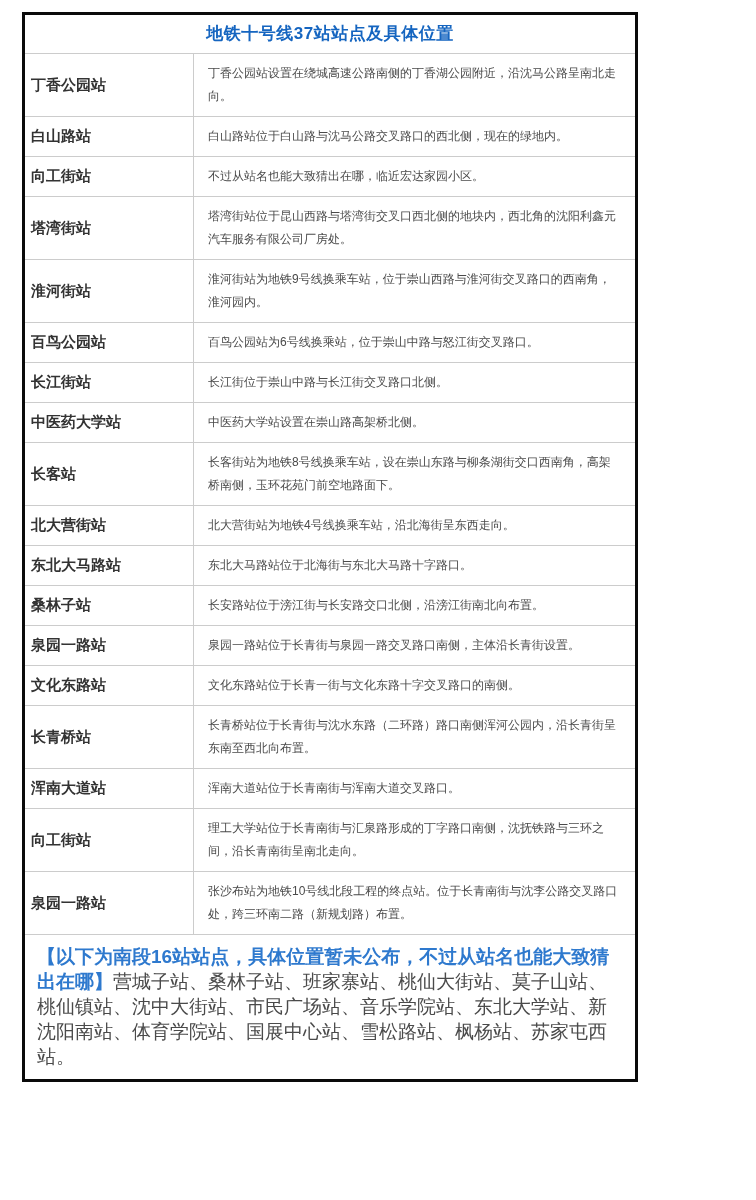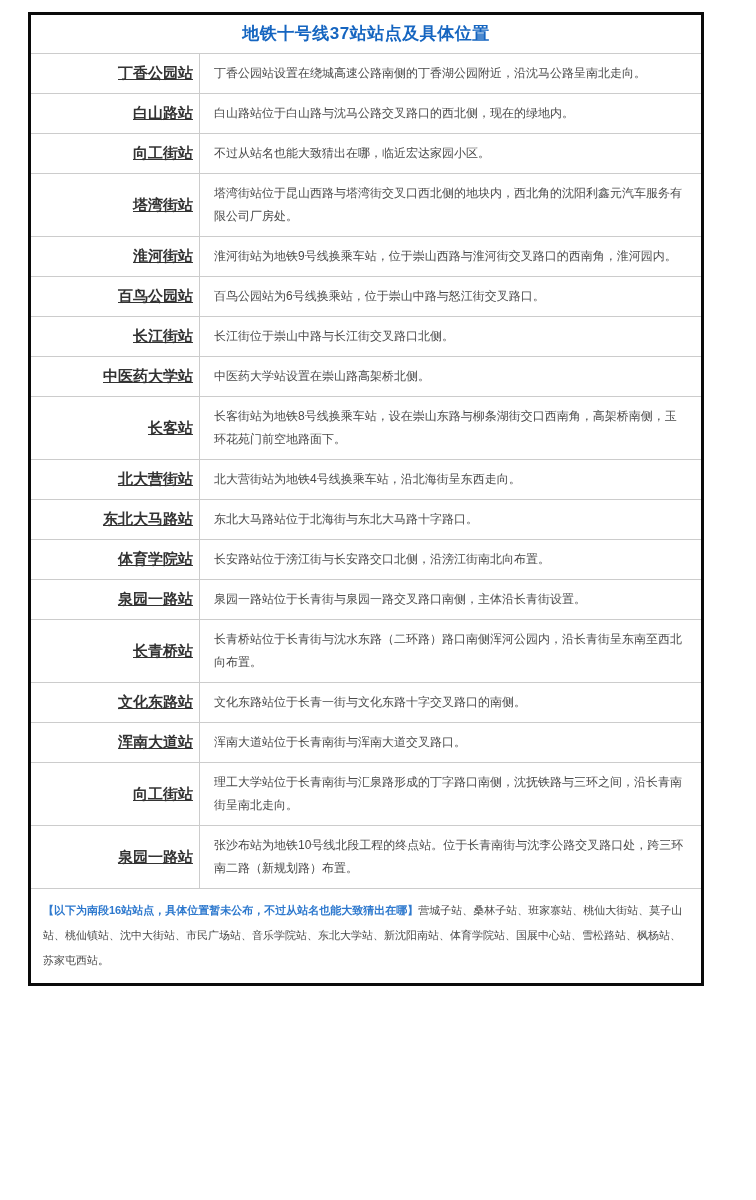--- a/index.html
+++ b/index.html
@@ -8,61 +8,60 @@
     width: 756px;
     font-family: "Liberation Sans", "DejaVu Sans", sans-serif;
   }
   .page {
     width: 756px;
     min-height: 1200px;
     background: #ffffff;
     padding-top: 12px;
   }
   .table-wrap {
-    width: 676px;
-    margin: 0 auto 0 28px;
+    width: 616px;
+    margin: 0 auto 0 22px;
   }
   table.station-table {
     width: 100%;
     border-collapse: collapse;
     border: 3px solid #0a0a0a;
     background: #ffffff;
   }
   th.table-title {
     color: #1565c0;
     font-size: 17px;
     font-weight: bold;
     text-align: center;
     padding: 7px 4px 8px 4px;
     border-bottom: 1px solid #cccccc;
     letter-spacing: 0.5px;
   }
   td.station {
     width: 170px;
-    text-align: right;
+    text-align: left;
     vertical-align: middle;
     font-weight: bold;
     color: #333333;
     font-size: 15px;
     border: 1px solid #cccccc;
     padding: 8px 6px;
-    text-decoration: underline;
   }
   td.desc {
     padding: 8px 14px;
     font-size: 12px;
     color: #4a4a4a;
     line-height: 23px;
     border: 1px solid #cccccc;
     vertical-align: middle;
     text-align: left;
   }
   tfoot td.footer-note {
     padding: 9px 12px 10px 12px;
-    font-size: 11px;
+    font-size: 19px;
     color: #4a4a4a;
     line-height: 25px;
     text-align: left;
     border-top: 1px solid #cccccc;
   }
   .hl {
     color: #2e79ce;
     font-weight: bold;
   }
 </style>
@@ -129,38 +128,38 @@
     <td class="desc">北大营街站为地铁4号线换乘车站，沿北海街呈东西走向。</td>
   </tr>
 
   <tr>
     <td class="station">东北大马路站</td>
     <td class="desc">东北大马路站位于北海街与东北大马路十字路口。</td>
   </tr>
 
 
   <tr>
-    <td class="station">体育学院站</td>
+    <td class="station">桑林子站</td>
     <td class="desc">长安路站位于滂江街与长安路交口北侧，沿滂江街南北向布置。</td>
   </tr>
 
 
   <tr>
     <td class="station">泉园一路站</td>
     <td class="desc">泉园一路站位于长青街与泉园一路交叉路口南侧，主体沿长青街设置。</td>
   </tr>
 
   <tr>
-    <td class="station">长青桥站</td>
-    <td class="desc">长青桥站位于长青街与沈水东路（二环路）路口南侧浑河公园内，沿长青街呈东南至西北向布置。</td>
+    <td class="station">文化东路站</td>
+    <td class="desc">文化东路站位于长青一街与文化东路十字交叉路口的南侧。</td>
   </tr>
 
   <tr>
-    <td class="station">文化东路站</td>
-    <td class="desc">文化东路站位于长青一街与文化东路十字交叉路口的南侧。</td>
+    <td class="station">长青桥站</td>
+    <td class="desc">长青桥站位于长青街与沈水东路（二环路）路口南侧浑河公园内，沿长青街呈东南至西北向布置。</td>
   </tr>
 
   <tr>
     <td class="station">浑南大道站</td>
     <td class="desc">浑南大道站位于长青南街与浑南大道交叉路口。</td>
   </tr>
 
   <tr>
     <td class="station">向工街站</td>
     <td class="desc">理工大学站位于长青南街与汇泉路形成的丁字路口南侧，沈抚铁路与三环之间，沿长青南街呈南北走向。</td>

